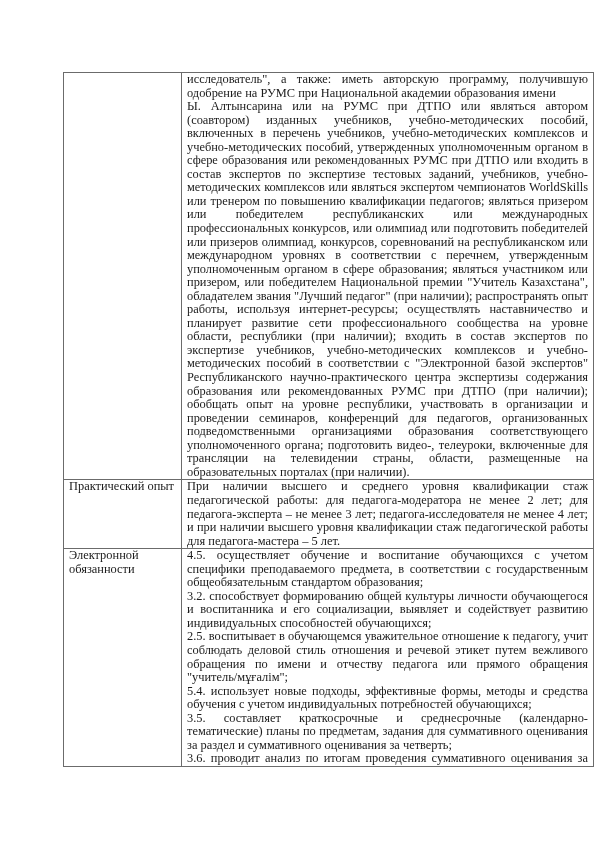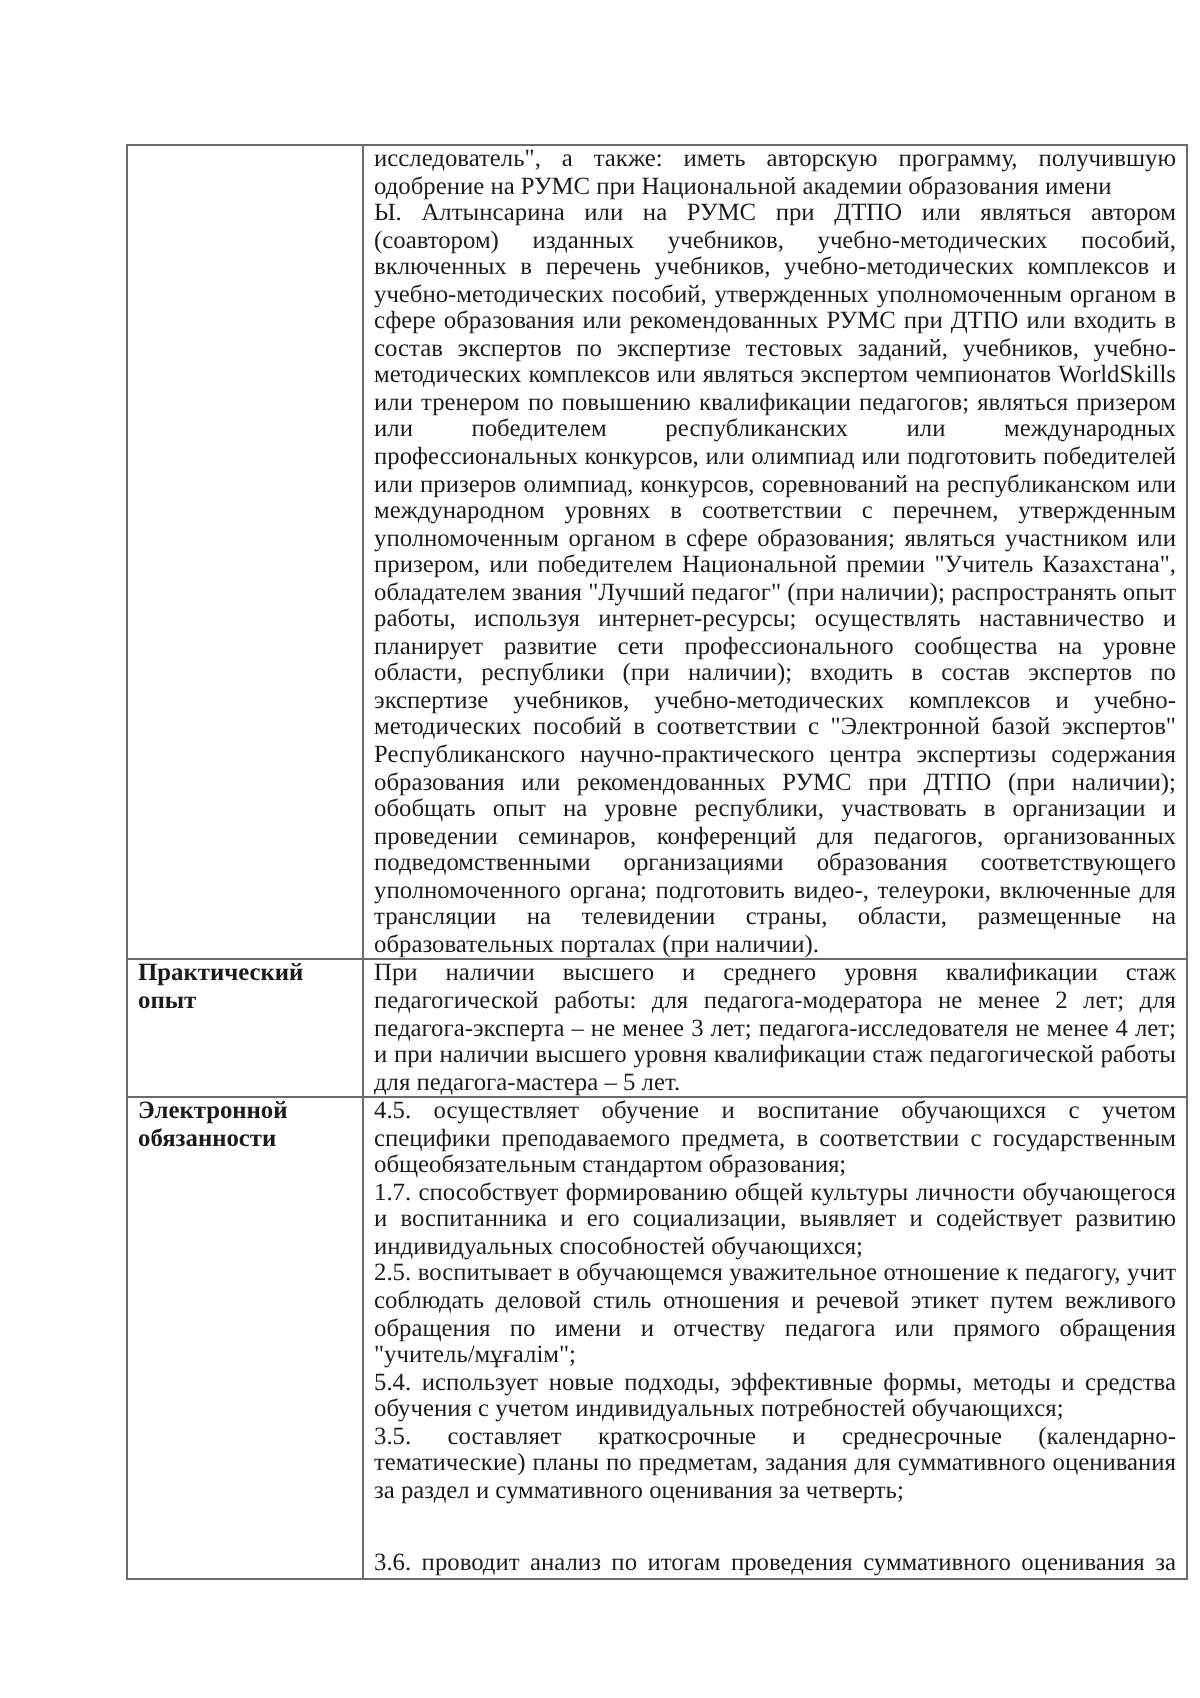--- a/index.html
+++ b/index.html
@@ -9,21 +9,21 @@
   }
   table.doc {
     position: absolute; left: 63px; top: 72px; width: 531px;
     border-collapse: collapse;
     font-family: "Liberation Serif", "DejaVu Serif", serif;
     font-size: 12.4px; line-height: 13.55px; color: #1a1a1a;
   }
   table.doc td {
     border: 1px solid #6b6b6b; vertical-align: top; padding: 0 5px 0 5px;
   }
-  td.label-cell { width: 107px; font-weight: bold; padding-left: 5px; }
+  td.label-cell { width: 107px; font-weight: normal; padding-left: 5px; }
   td.content-cell { text-align: justify; }
   .para { margin: 0; text-align: justify; }
   .para.last-line-left { text-align-last: left; }
   .cut { height: 14px; overflow: hidden; }
 </style>
 </head>
 <body>
 
 <div class="page">
   <table class="doc">
@@ -38,22 +38,22 @@
       <tr style="height:67px;">
         <td class="label-cell">Практический опыт</td>
         <td class="content-cell">
           <p class="para last-line-left">При наличии высшего и среднего уровня квалификации стаж педагогической работы: для педагога-модератора не менее 2 лет; для педагога-эксперта – не менее 3 лет; педагога-исследователя не менее 4 лет; и при наличии высшего уровня квалификации стаж педагогической работы для педагога-мастера – 5 лет.</p>
         </td>
       </tr>
       <tr>
         <td class="label-cell">Электронной обязанности</td>
         <td class="content-cell">
           <p class="para last-line-left">4.5. осуществляет обучение и воспитание обучающихся с учетом специфики преподаваемого предмета, в соответствии с государственным общеобязательным стандартом образования;</p>
-          <p class="para last-line-left">1.7. способствует формированию общей культуры личности обучающегося и воспитанника и его социализации, выявляет и содействует развитию индивидуальных способностей обучающихся;</p>
+          <p class="para last-line-left">3.2. способствует формированию общей культуры личности обучающегося и воспитанника и его социализации, выявляет и содействует развитию индивидуальных способностей обучающихся;</p>
           <p class="para last-line-left">2.5. воспитывает в обучающемся уважительное отношение к педагогу, учит соблюдать деловой стиль отношения и речевой этикет путем вежливого обращения по имени и отчеству педагога или прямого обращения "учитель/мұғалім";</p>
           <p class="para last-line-left">5.4. использует новые подходы, эффективные формы, методы и средства обучения с учетом индивидуальных потребностей обучающихся;</p>
           <p class="para last-line-left"> 3.5. составляет краткосрочные и среднесрочные (календарно-тематические) планы по предметам, задания для суммативного оценивания за раздел и суммативного оценивания за четверть;</p>
-          <p class="para cut" style="text-align-last: justify; margin-top: 23px;"> 3.6. проводит анализ по итогам проведения суммативного оценивания за</p>
+          <p class="para cut" style="text-align-last: justify;"> 3.6. проводит анализ по итогам проведения суммативного оценивания за</p>
         </td>
       </tr>
     </tbody>
   </table>
 </div>
 
 </body></html>

